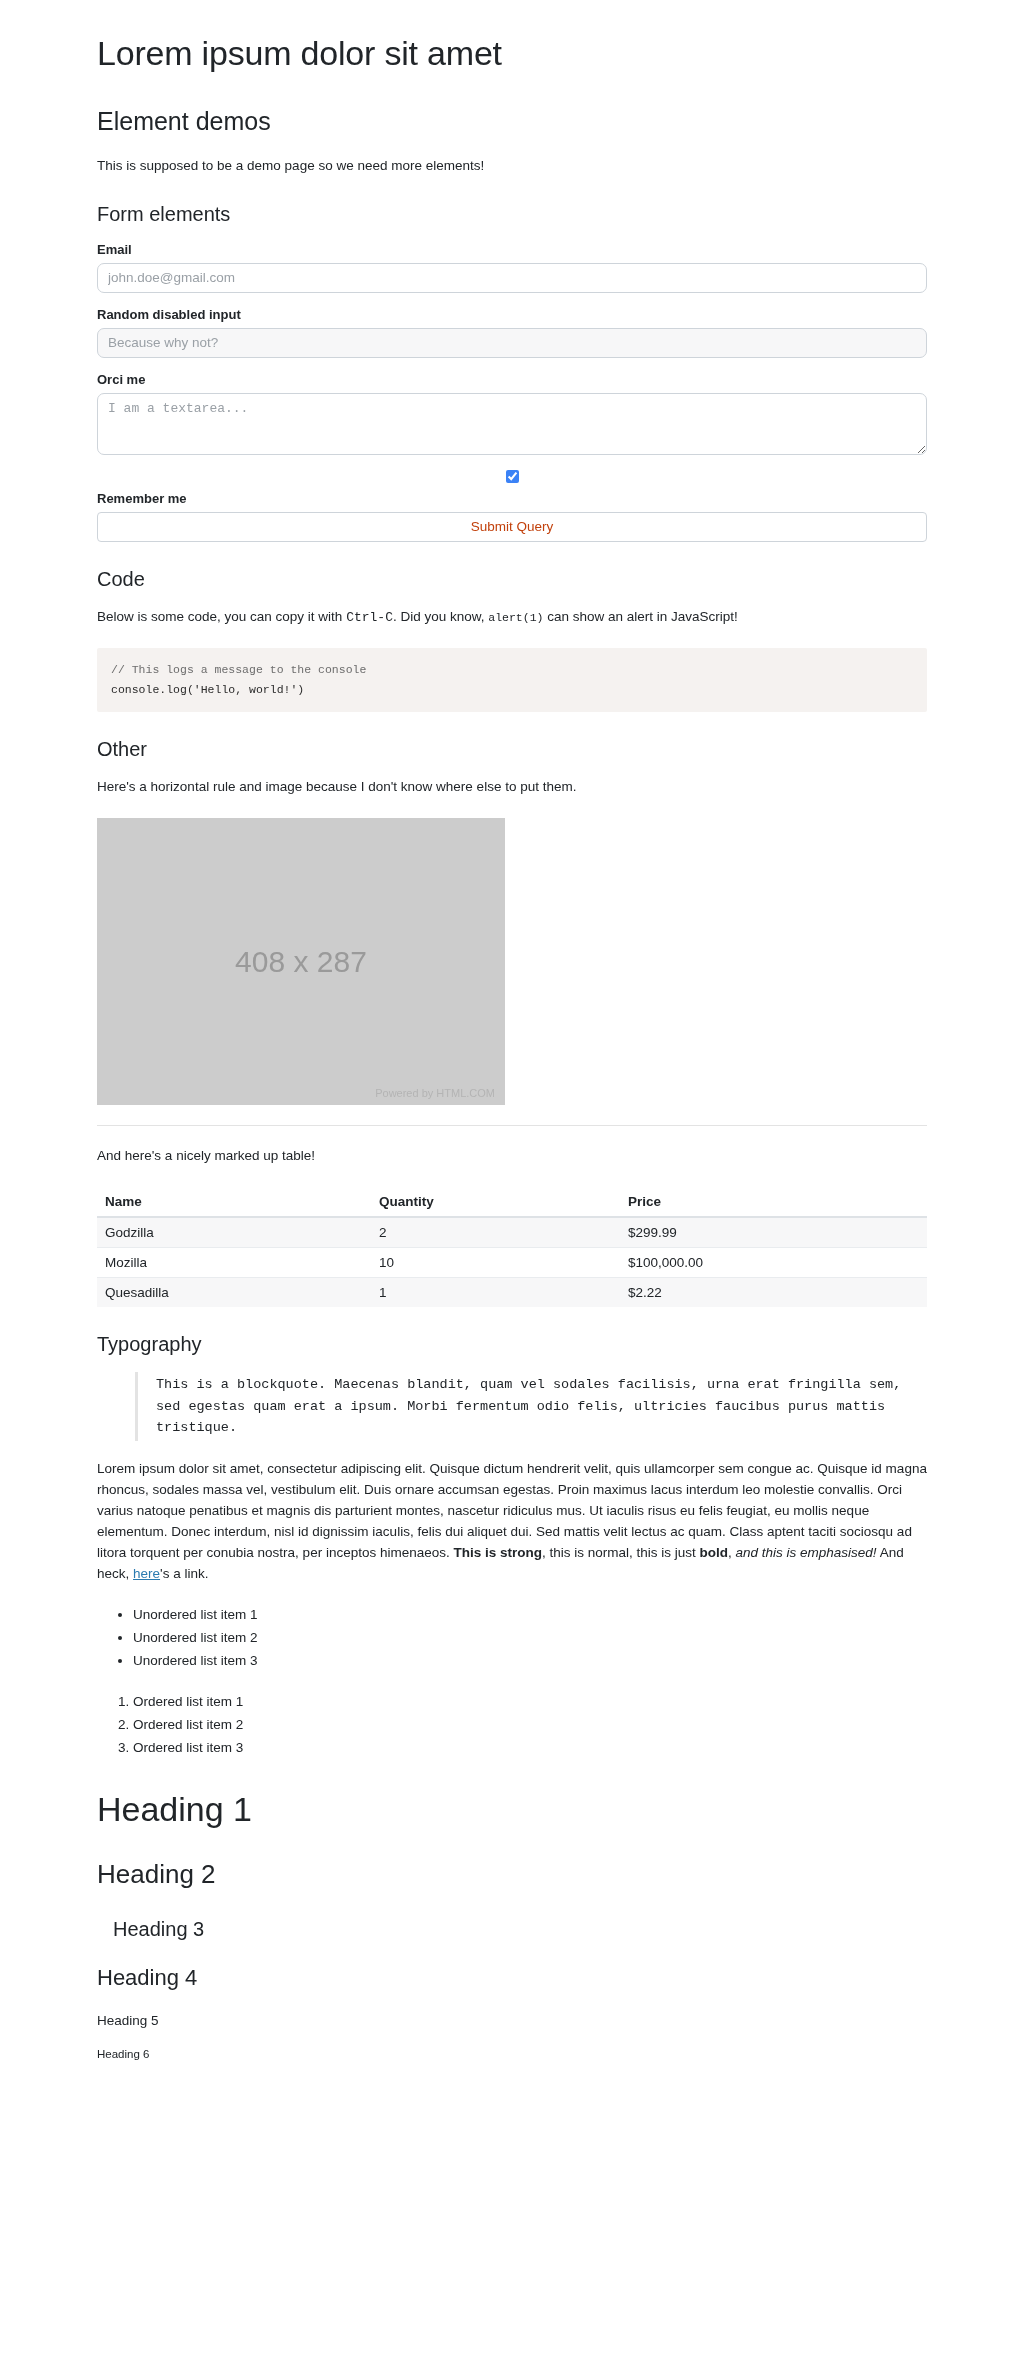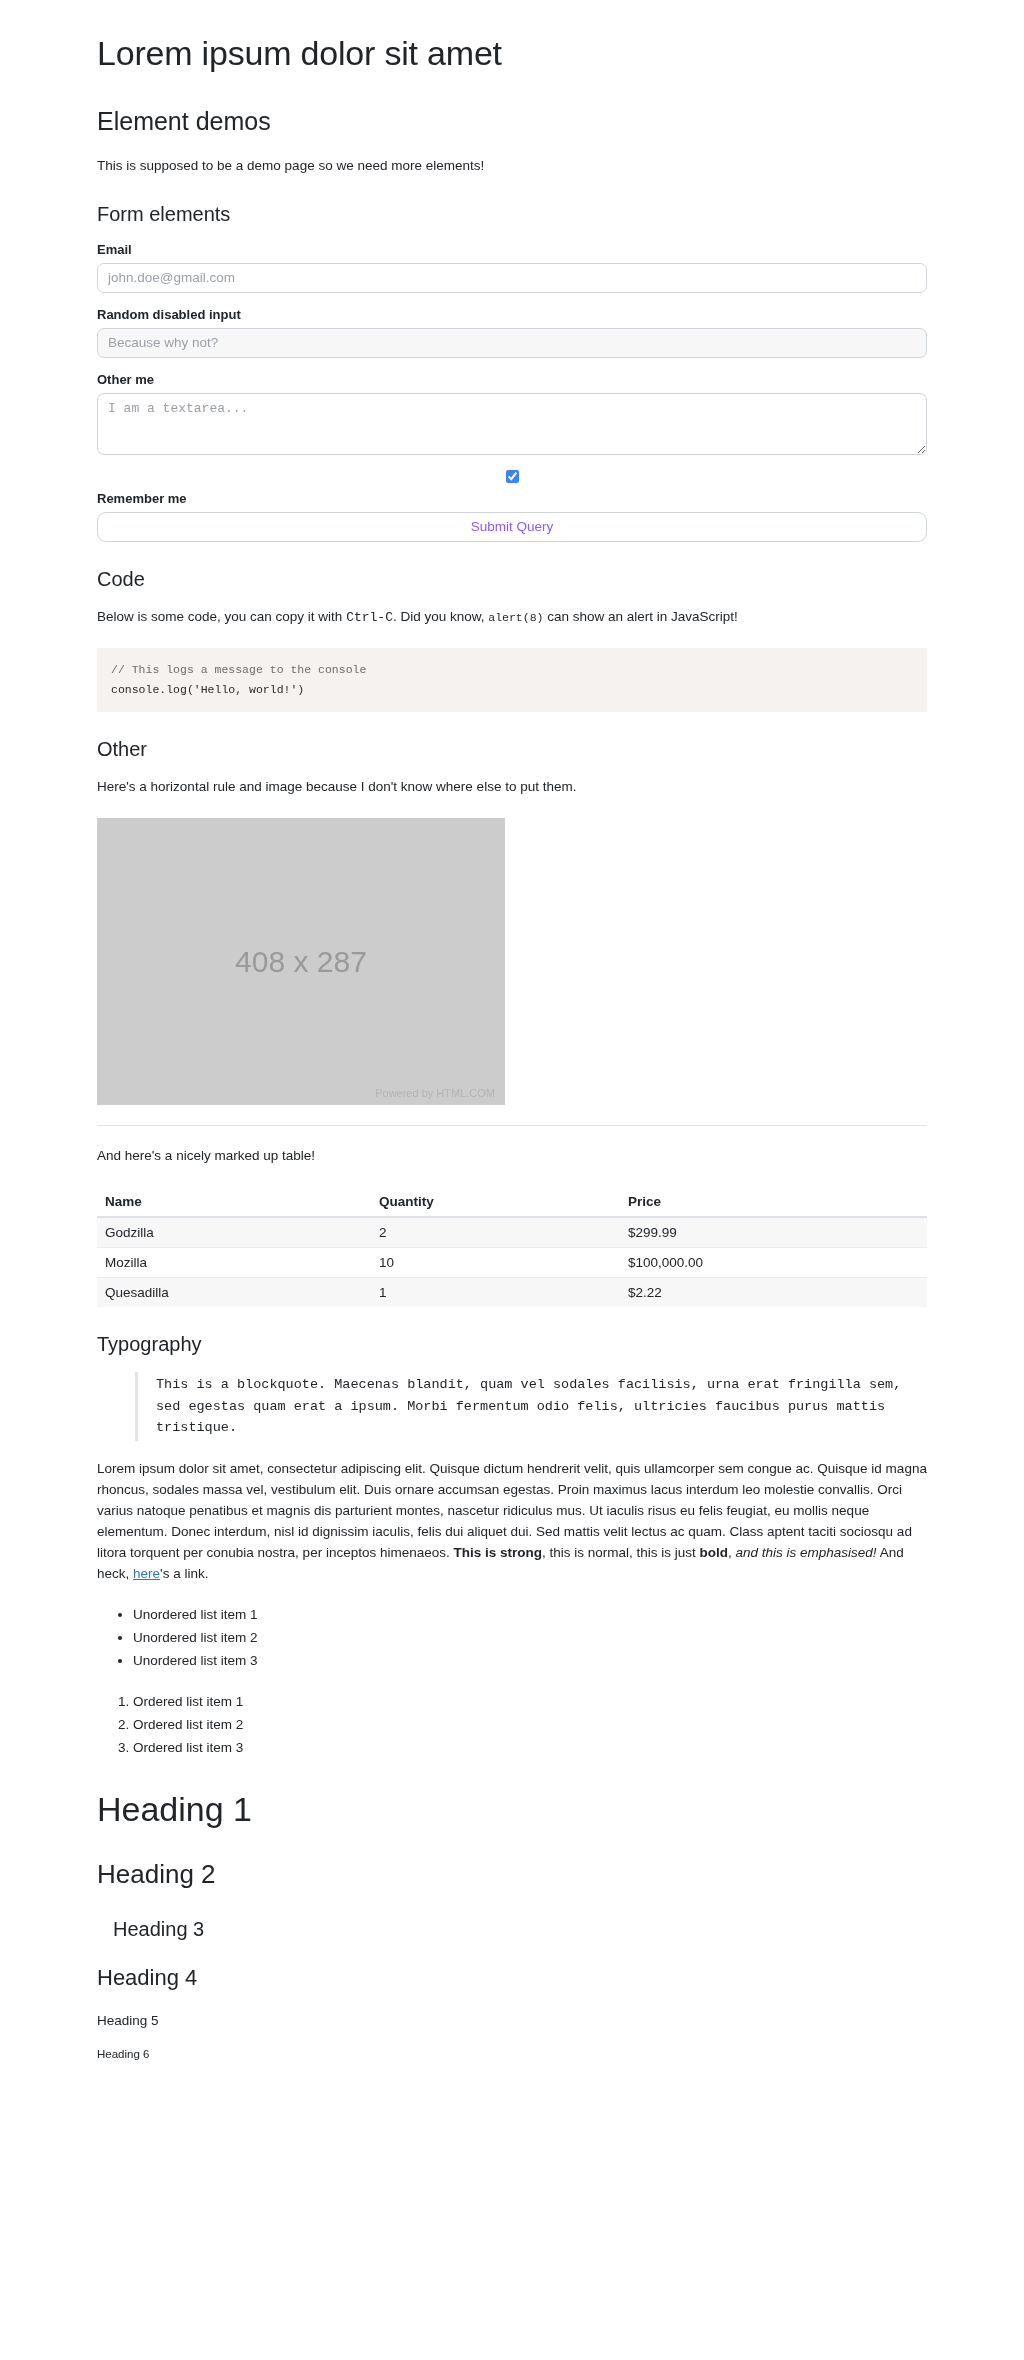--- a/index.html
+++ b/index.html
@@ -95,24 +95,24 @@
     accent-color: #3b82f6;
     margin: 0;
   }
   .submit-btn {
     display: block;
     width: 100%;
     box-sizing: border-box;
     height: 30px;
     background: #fff;
     border: 1px solid #ced4da;
-    border-radius: 9px;
+    border-radius: 4px;
     font-size: 13.5px;
     font-family: "Liberation Sans", sans-serif;
-    color: #8b5cf6;
+    color: #c2410c;
     cursor: pointer;
     margin-top: 6px;
   }
 
   
   code.inline {
     font-family: "Liberation Mono", monospace;
     font-size: 13px;
     color: #212529;
   }
@@ -231,34 +231,34 @@
       <input class="form-control" type="email" placeholder="john.doe@gmail.com" style="">
     </div>
 
 
     <div class="form-group">
       <label class="form-label">Random disabled input</label>
       <input class="form-control" type="text" disabled="" placeholder="Because why not?" style="">
     </div>
 
     <div class="form-group">
-      <label class="form-label">Other me</label>
+      <label class="form-label">Orci me</label>
       <textarea class="form-control" placeholder="I am a textarea..." style=""></textarea>
     </div>
 
     <div class="checkbox-row">
       <input type="checkbox" checked="" style="">
     </div>
     <label class="form-label">Remember me</label>
 
     <button class="submit-btn">Submit Query</button>
 
     <h3 class="subsection">Code</h3>
     <p class="body-text">
-      <span>Below is some code, you can copy it with </span><code class="inline">Ctrl-C</code><span>. Did you know, </span><code class="inline small">alert(8)</code><span> can show an alert in JavaScript!</span>
+      <span>Below is some code, you can copy it with </span><code class="inline">Ctrl-C</code><span>. Did you know, </span><code class="inline small">alert(1)</code><span> can show an alert in JavaScript!</span>
     </p>
 
     <pre class="codeblock"><span class="comment">// This logs a message to the console</span>
 <span>console.log('Hello, world!')</span></pre>
 
     <h3 class="subsection">Other</h3>
     <p class="body-text">Here's a horizontal rule and image because I don't know where else to put them.</p>
 
     <div class="img-ph">
       <div class="dims">408 x 287</div>

